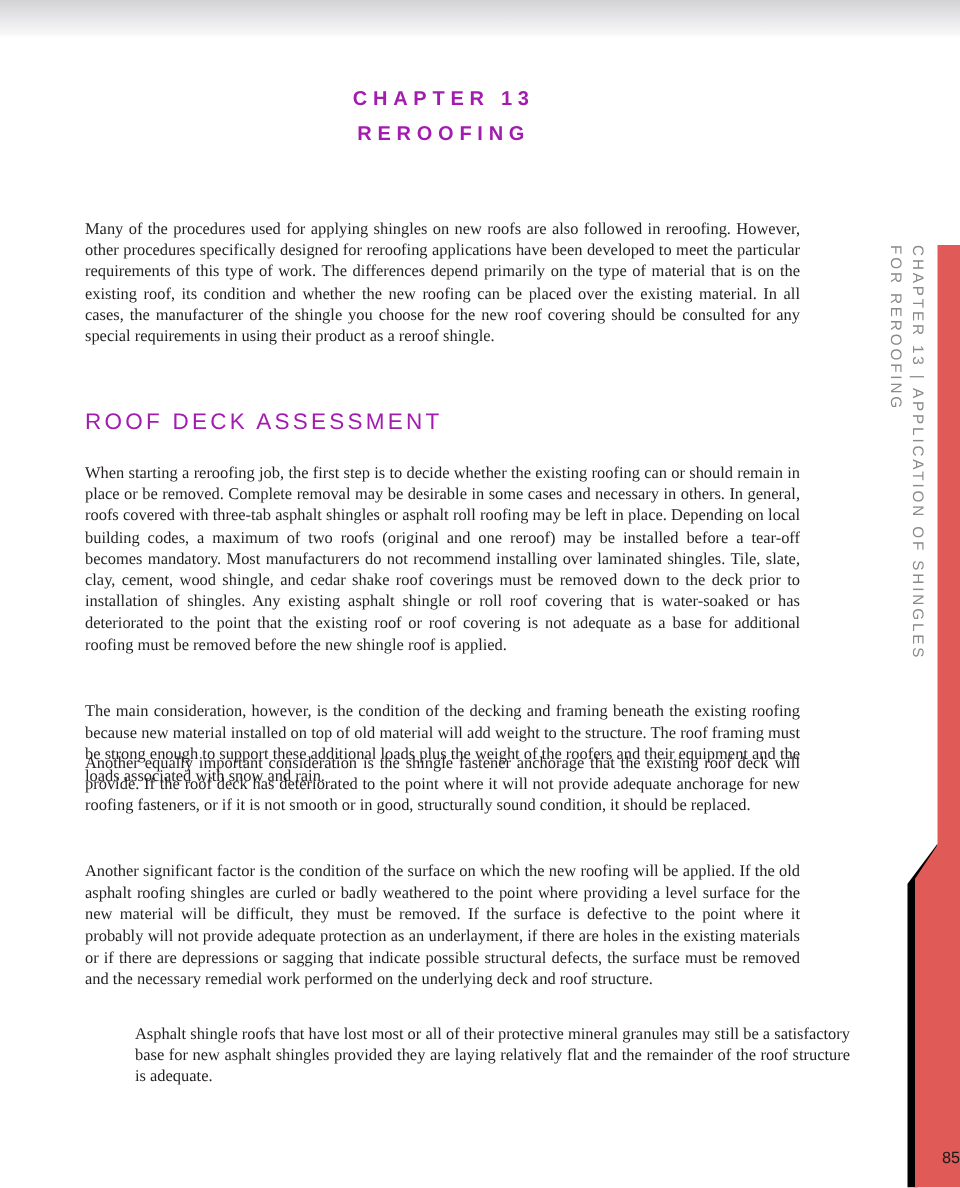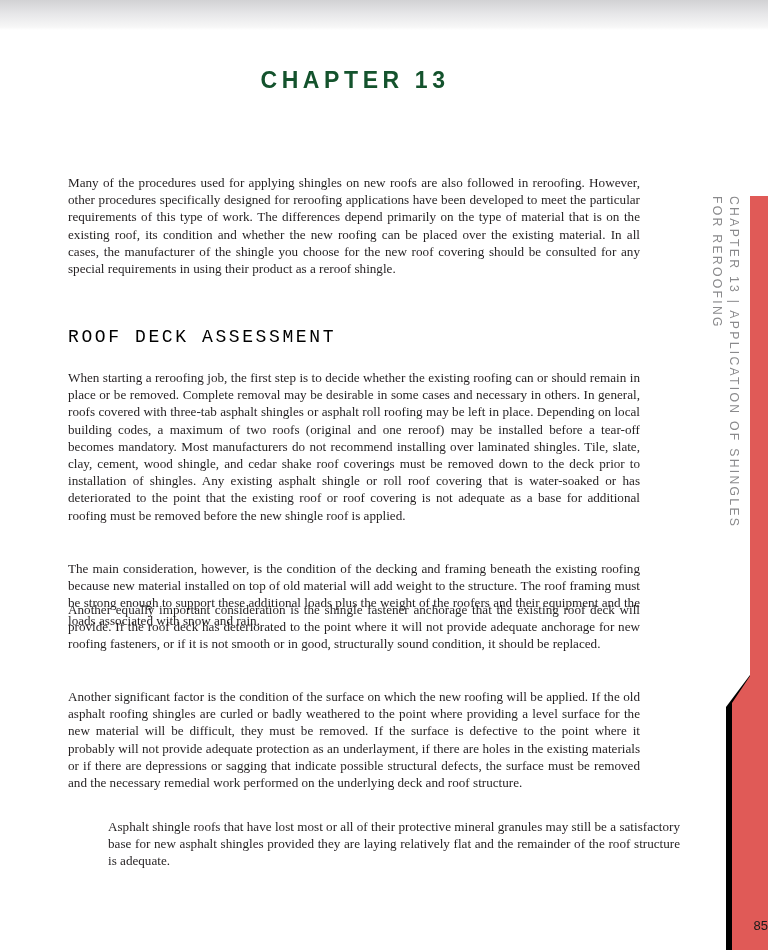--- a/index.html
+++ b/index.html
@@ -22,45 +22,45 @@
     background: linear-gradient(to bottom, #d2d2d4 0%, #e6e6e8 45%, #f7f7f7 90%, #ffffff 100%);
   }
   .chapter-title {
     position: absolute;
     left: 60px;
     top: 66px;
     width: 590px;
     text-align: center;
     font-family: "Liberation Sans", sans-serif;
     font-weight: bold;
-    color: #14532d;
-    font-size: 23px;
+    color: #a21caf;
+    font-size: 16px;
     line-height: 28px;
     letter-spacing: 4.6px;
   }
   .chapter-title div { white-space: nowrap; }
   .body-text {
     position: absolute;
     left: 68px;
     width: 572px;
     font-size: 13.15px;
     line-height: 17.2px;
     text-align: justify;
     hyphens: none;
     margin: 0;
   }
   .p-intro { top: 174px; }
   .section-heading {
     position: absolute;
     left: 68px;
     top: 326px;
-    font-family: Liberation Mono, monospace;
+    font-family: Liberation Sans, sans-serif;
     font-size: 18px;
     letter-spacing: 2.6px;
-    color: #000000;
+    color: #a21caf;
     margin: 0;
     font-weight: normal;
     line-height: 22px;
   }
   .p1 { top: 369px; }
   .p2 { top: 560px; }
   .p3 { top: 601px; }
   .p4 { top: 688px; }
   .p5 { top: 818px; margin-left: 40px; }
 
@@ -102,20 +102,21 @@
     color: #1a1a1a;
   }
 </style>
 </head>
 <body>
 
 <div class="top-shade"></div>
 
 <div class="chapter-title">
   <div>CHAPTER 13</div>
+  <div>REROOFING</div>
 </div>
 
 <p class="body-text p-intro">Many of the procedures used for applying shingles on new roofs are also followed in reroofing. However, other procedures specifically designed for reroofing applications have been developed to meet the particular requirements of this type of work. The differences depend primarily on the type of material that is on the existing roof, its condition and whether the new roofing can be placed over the existing material. In all cases, the manufacturer of the shingle you choose for the new roof covering should be consulted for any special requirements in using their product as a reroof shingle.</p>
 
 <h2 class="section-heading">ROOF DECK ASSESSMENT</h2>
 
 <p class="body-text p1">When starting a reroofing job, the first step is to decide whether the existing roofing can or should remain in place or be removed. Complete removal may be desirable in some cases and necessary in others. In general, roofs covered with three-tab asphalt shingles or asphalt roll roofing may be left in place. Depending on local building codes, a maximum of two roofs (original and one reroof) may be installed before a tear-off becomes mandatory. Most manufacturers do not recommend install­ing over laminated shingles. Tile, slate, clay, cement, wood shingle, and cedar shake roof coverings must be removed down to the deck prior to installation of shingles. Any existing asphalt shingle or roll roof covering that is water-soaked or has deteriorated to the point that the existing roof or roof covering is not adequate as a base for additional roofing must be removed before the new shingle roof is applied.</p>
 <p class="body-text p2">The main consideration, however, is the condition of the decking and framing beneath the existing roofing because new material installed on top of old material will add weight to the structure. The roof framing must be strong enough to support these additional loads plus the weight of the roofers and their equipment and the loads associated with snow and rain.</p>
 <p class="body-text p3">Another equally important consideration is the shingle fastener anchorage that the existing roof deck will provide. If the roof deck has deteriorated to the point where it will not provide adequate anchorage for new roofing fasteners, or if it is not smooth or in good, structurally sound condition, it should be replaced.</p>
 <p class="body-text p4">Another significant factor is the condition of the surface on which the new roofing will be applied. If the old asphalt roofing shingles are curled or badly weathered to the point where providing a level surface for the new material will be difficult, they must be removed. If the surface is defective to the point where it probably will not provide adequate protection as an underlayment, if there are holes in the existing materials or if there are depressions or sagging that indicate possible structural defects, the surface must be removed and the necessary remedial work performed on the underlying deck and roof structure.</p>

